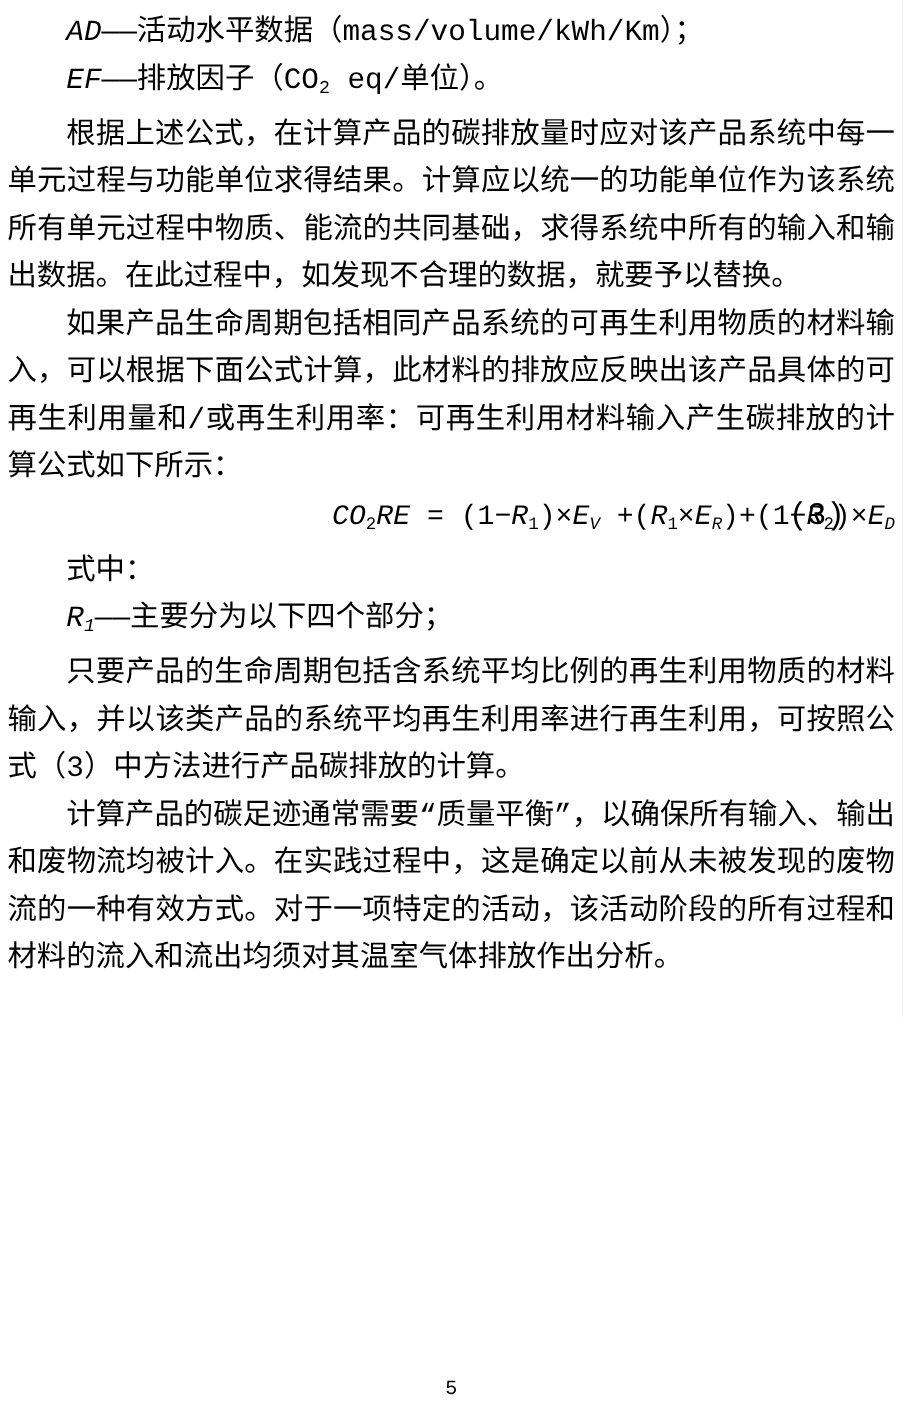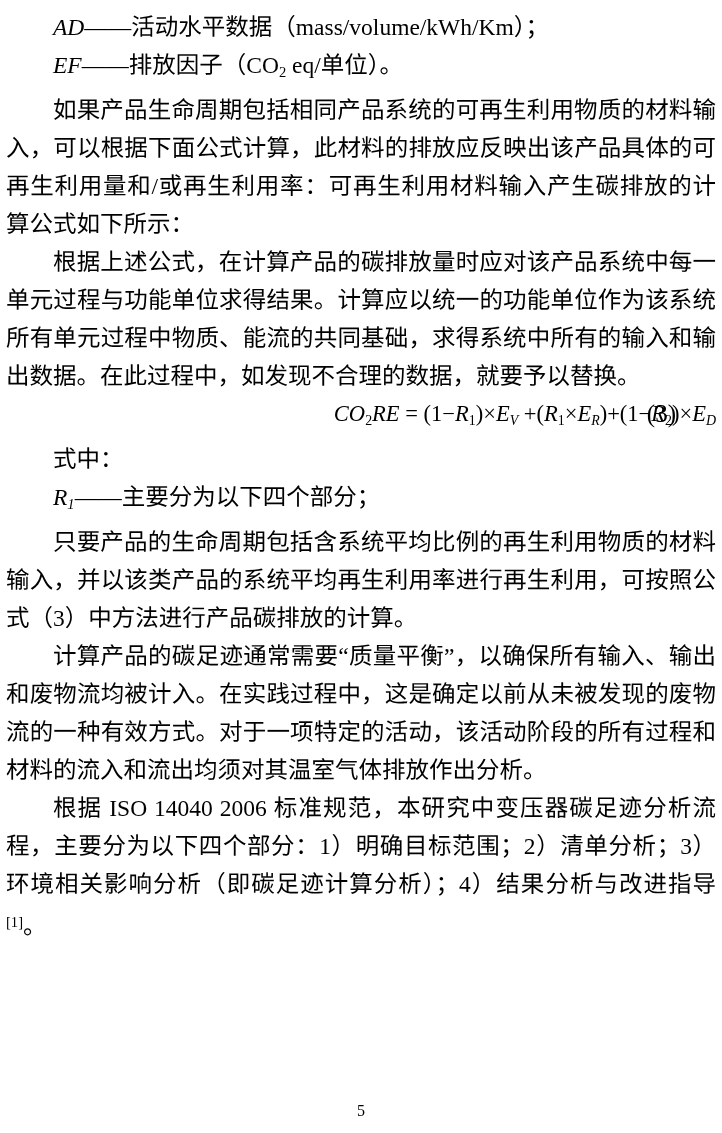--- a/index.html
+++ b/index.html
@@ -7,21 +7,21 @@
     padding: 0;
     background: #e9e9e9;
   }
   .page {
     position: relative;
     width: 722px;
     height: 1133px;
     margin: 0 auto;
     background: #ffffff;
     color: #000000;
-    font-family: Liberation Serif, serif;
+    font-family: Liberation Mono, monospace;
     overflow: hidden;
   }
   .content {
     padding: 8px 6px 0 6px;
     font-size: 23.5px;
     line-height: 38px;
     text-align: justify;
     text-justify: inter-ideograph;
   }
   .blk { margin: 0; padding: 0; }
@@ -67,25 +67,24 @@
     line-height: 22px;
   }
 </style>
 </head>
 <body>
 
 <div class="page">
   <div class="content">
       <p class="blk def"><span class="it">AD</span><span>——活动水平数据（mass/volume/kWh/Km）；</span></p>
       <p class="blk def"><span class="it">EF</span><span>——排放因子（CO</span><span class="sub">2</span><span> eq/单位）。</span></p>
+      <p class="blk para"><span>根据上述公式，在计算产品的碳排放量时应对该产品系统中每一单元过程与功能单位求得结果。计算应以统一的功能单位作为该系统所有单元过程中物质、能流的共同基础，求得系统中所有的输入和输出数据。在此过程中，如发现不合理的数据，就要予以替换。</span></p>
       <p class="blk para"><span>如果产品生命周期包括相同产品系统的可再生利用物质的材料输入，可以根据下面公式计算，此材料的排放应反映出该产品具体的可再生利用量和/或再生利用率：可再生利用材料输入产生碳排放的计算公式如下所示：</span></p>
-      <p class="blk para"><span>根据上述公式，在计算产品的碳排放量时应对该产品系统中每一单元过程与功能单位求得结果。计算应以统一的功能单位作为该系统所有单元过程中物质、能流的共同基础，求得系统中所有的输入和输出数据。在此过程中，如发现不合理的数据，就要予以替换。</span></p>
       <p class="blk formula"><span class="it">CO</span><span class="sub">2</span><span class="it">RE</span><span> = (1−</span><span class="it">R</span><span class="sub">1</span><span>)×</span><span class="it">E</span><span class="sub it">V</span><span> +(</span><span class="it">R</span><span class="sub">1</span><span>×</span><span class="it">E</span><span class="sub it">R</span><span>)+(1−</span><span class="it">R</span><span class="sub">2</span><span>)×</span><span class="it">E</span><span class="sub it">D</span><span class="eqnum">(3)</span></p>
       <p class="blk def"><span>式中：</span></p>
       <p class="blk def"><span class="it">R</span><span class="sub it">1</span><span>——主要分为以下四个部分；</span></p>
       <p class="blk para"><span>只要产品的生命周期包括含系统平均比例的再生利用物质的材料输入，并以该类产品的系统平均再生利用率进行再生利用，可按照公式（3）中方法进行产品碳排放的计算。</span></p>
       <p class="blk para"><span>计算产品的碳足迹通常需要“质量平衡”，以确保所有输入、输出和废物流均被计入。在实践过程中，这是确定以前从未被发现的废物流的一种有效方式。对于一项特定的活动，该活动阶段的所有过程和材料的流入和流出均须对其温室气体排放作出分析。</span></p>
-      <p class="blk para"><span>根据 ISO 14040 2006 标准规范，本研究中变压器碳足迹分析流程，主要分为以下四个部分：1）明确目标范围；2）清单分析；3）环境相关影响分析（即碳足迹计算分析）；4）结果分析与改进指导</span><span class="sup">[1]</span><span>。</span></p>
     </div>
   <div class="footer">
     <span>5</span>
   </div>
 </div>
 
 </body></html>

